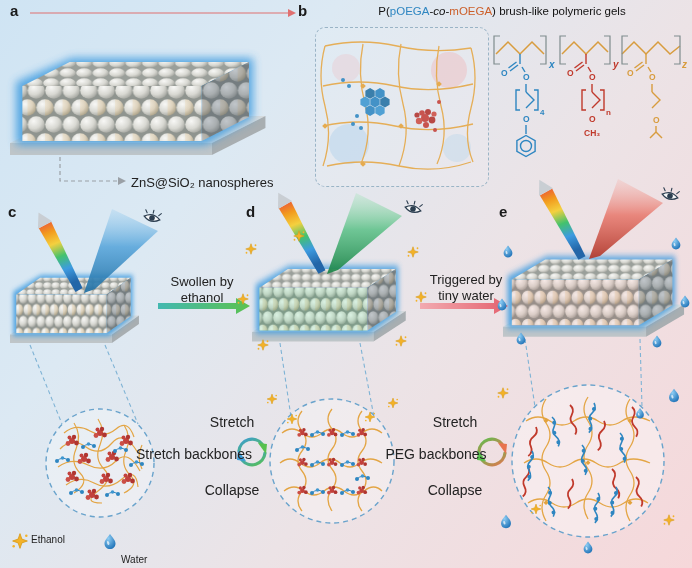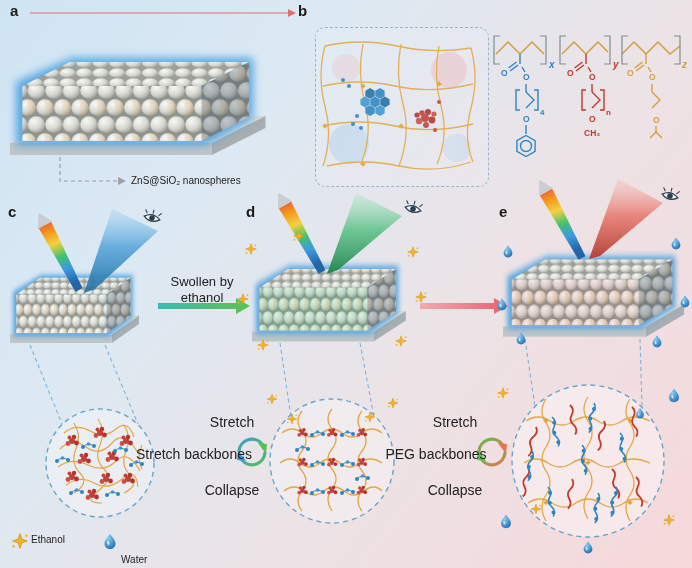--- a/index.html
+++ b/index.html
@@ -3,21 +3,21 @@
 <meta charset="utf-8">
 <style>
   *{margin:0;padding:0;box-sizing:border-box}
   body{font-family:"Liberation Sans",sans-serif;background:#fff}
   .canvas{position:relative;width:692px;height:568px;overflow:hidden;
     background:linear-gradient(128deg,#cfe4f3 0%,#dce9f3 30%,#ece3e6 62%,#f6d8da 100%);}
   svg.art{position:absolute;left:0;top:0;z-index:1}
   .t{position:absolute;z-index:2;color:#1a1a1a;line-height:1.25;white-space:nowrap}
   .lbl{font-size:15px;font-weight:700}
   .cap{font-size:13px;text-align:center;color:#222}
-  .ann{font-size:10px;color:#222}
+  .ann{font-size:13px;color:#222}
   .title{font-size:11.5px;color:#111}
   .title .blue{color:#2e86c1}
   .title .orange{color:#cc5f2a}
   .title .it{font-style:italic}
   .cyc{font-size:14px;color:#222;text-align:center;transform:translateX(-50%)}
   .ctr{transform:translateX(-50%)}
   .leg{font-size:10px;color:#222}
   .dashedbox{position:absolute;left:315px;top:27px;width:174px;height:160px;z-index:2;
     border:1.6px dashed #9ab4c6;border-radius:10px;background:rgba(255,255,255,0.10)}
   svg text{font-family:"Liberation Sans",sans-serif}
@@ -462,27 +462,32 @@
 </svg>
 
 <div class="dashedbox"></div>
 
 <div class="t lbl" style="left:10px;top:2px">a</div>
 <div class="t lbl" style="left:298px;top:2px">b</div>
 <div class="t lbl" style="left:8px;top:203px">c</div>
 <div class="t lbl" style="left:246px;top:203px">d</div>
 <div class="t lbl" style="left:499px;top:203px">e</div>
 
+<div class="t title ctr" style="left:502px;top:4px"><span>P(</span><span class="blue">pOEGA</span><span>-</span><span class="it">co</span><span>-</span><span class="orange">mOEGA</span><span>) brush-like polymeric gels</span></div>
 
 <div class="t ann" style="left:131px;top:175px">ZnS@SiO₂ nanospheres</div>
 
 <div class="t cap ctr" style="left:202px;top:274px">
   <div>Swollen by</div>
   <div>ethanol</div>
 </div>
+<div class="t cap ctr" style="left:466px;top:272px">
+  <div>Triggered by</div>
+  <div>tiny water</div>
+</div>
 
 <div class="t cyc" style="left:232px;top:414px">Stretch</div>
 <div class="t cyc" style="left:194px;top:446px">Stretch backbones</div>
 <div class="t cyc" style="left:232px;top:482px">Collapse</div>
 
 <div class="t cyc" style="left:455px;top:414px">Stretch</div>
 <div class="t cyc" style="left:436px;top:446px">PEG backbones</div>
 <div class="t cyc" style="left:455px;top:482px">Collapse</div>
 
 <div class="t leg" style="left:31px;top:534px">Ethanol</div>

